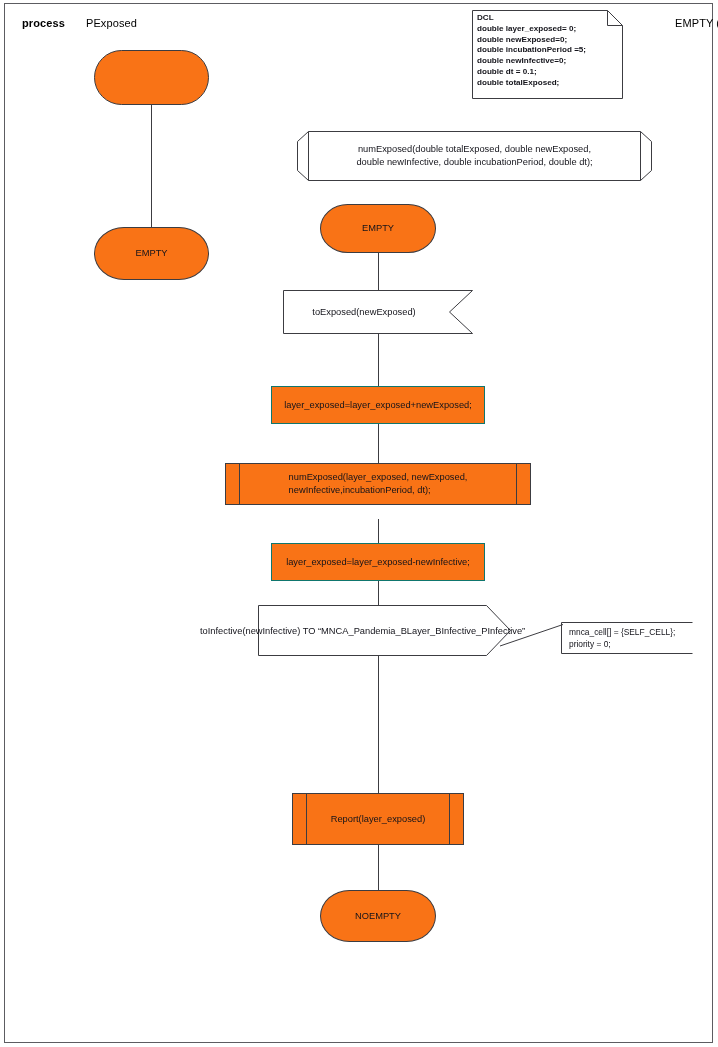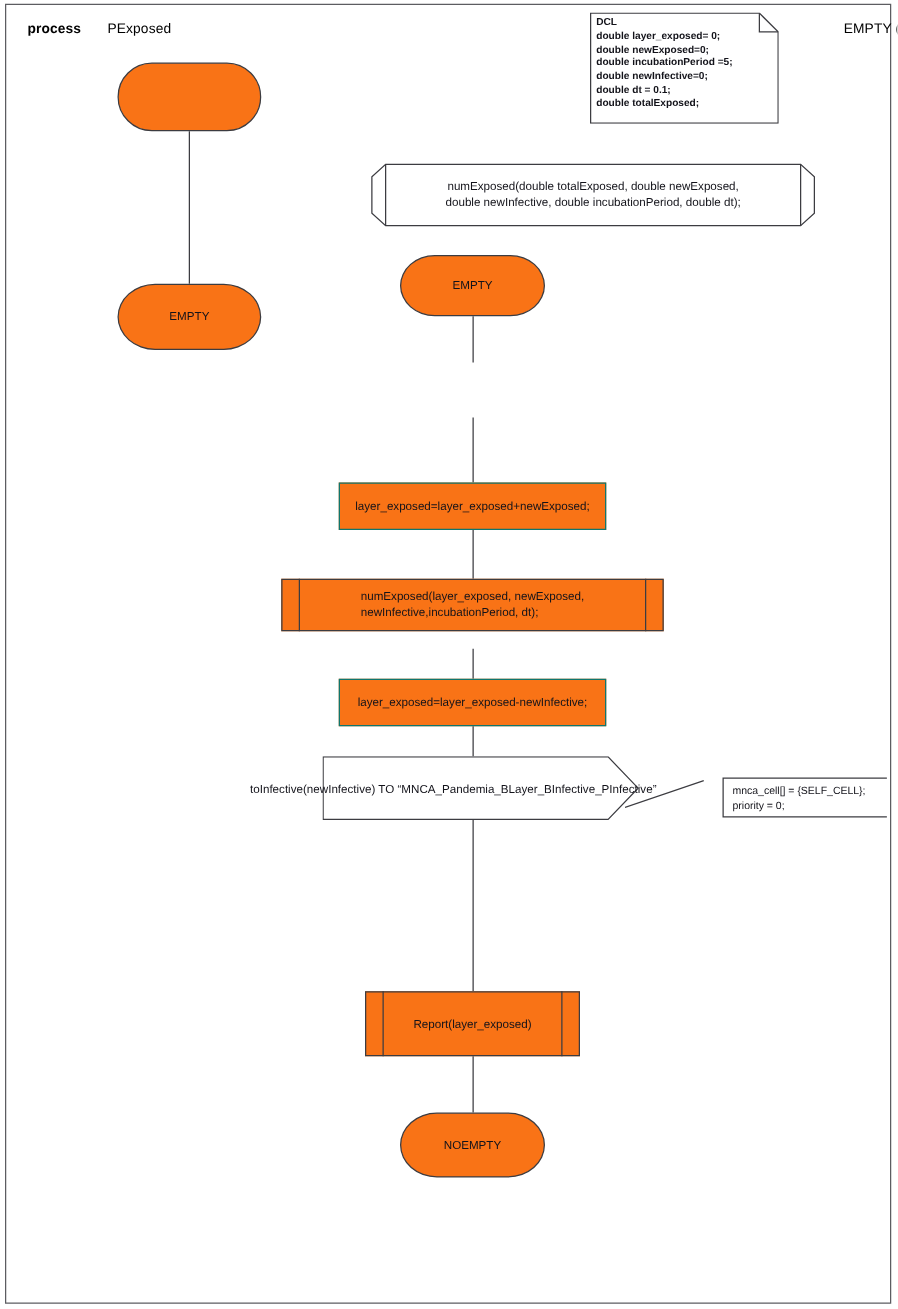--- a/index.html
+++ b/index.html
@@ -200,20 +200,26 @@
     <div class="sym-procdecl-label">numExposed(double totalExposed, double newExposed,
 double newInfective, double incubationPeriod, double dt);</div>
   </div>
 
   <div class="shape sym-state" style="left:320px; top:204px; width:116px; height:49px;">
     <span class="txt">EMPTY</span>
   </div>
 
   <div class="vline" style="left:378px; top:253px; height:37px;"></div>
 
+  <div class="sym-input-wrap" style="left:283px; top:290px; width:190px; height:44px;">
+    <svg width="190" height="44" viewBox="0 0 190 44">
+      <path d="M0.5,0.5 L189.5,0.5 L166.5,22 L189.5,43.5 L0.5,43.5 Z" fill="#ffffff" stroke="#3c3c41" stroke-width="1"></path>
+    </svg>
+    <div class="sym-input-label">toExposed(newExposed)</div>
+  </div>
 
   <div class="vline" style="left:378px; top:334px; height:52px;"></div>
 
   <div class="shape sym-task" style="left:271px; top:386px; width:214px; height:38px;">
     <span class="txt">layer_exposed=layer_exposed+newExposed;</span>
   </div>
 
   <div class="vline" style="left:378px; top:424px; height:39px;"></div>
 
   <div class="shape sym-proccall" style="left:225px; top:463px; width:306px; height:42px;">
@@ -233,21 +239,21 @@
     <svg width="253" height="51" viewBox="0 0 253 51">
       <path d="M0.5,0.5 L228.5,0.5 L252.5,25.5 L228.5,50.5 L0.5,50.5 Z" fill="#ffffff" stroke="#3c3c41" stroke-width="1"></path>
     </svg>
     <div class="sym-output-label" style="left:-58px; right:-4px; justify-content:flex-start;">toInfective(newInfective) TO “MNCA_Pandemia_BLayer_BInfective_PInfective”</div>
   </div>
 
   <svg style="position:absolute; left:500px; top:624px; width:68px; height:24px;">
     <line x1="0" y1="22" x2="63" y2="0.5" stroke="#3c3c41" stroke-width="1"></line>
   </svg>
 
-  <div class="comment-wrap" style="left:578px; top:622px; width:132px; height:24px;">
+  <div class="comment-wrap" style="left:561px; top:622px; width:132px; height:24px;">
     <svg width="132" height="32" viewBox="0 0 132 32">
       <path d="M131.5,0.5 L0.5,0.5 L0.5,31.5 L131.5,31.5" fill="none" stroke="#3c3c41" stroke-width="1"></path>
     </svg>
     <div class="comment-text">mnca_cell[] = {SELF_CELL};
 priority = 0;</div>
   </div>
 
   <div class="vline" style="left:378px; top:656px; height:137px;"></div>
 
   <div class="shape sym-proccall" style="left:292px; top:793px; width:172px; height:52px;">

